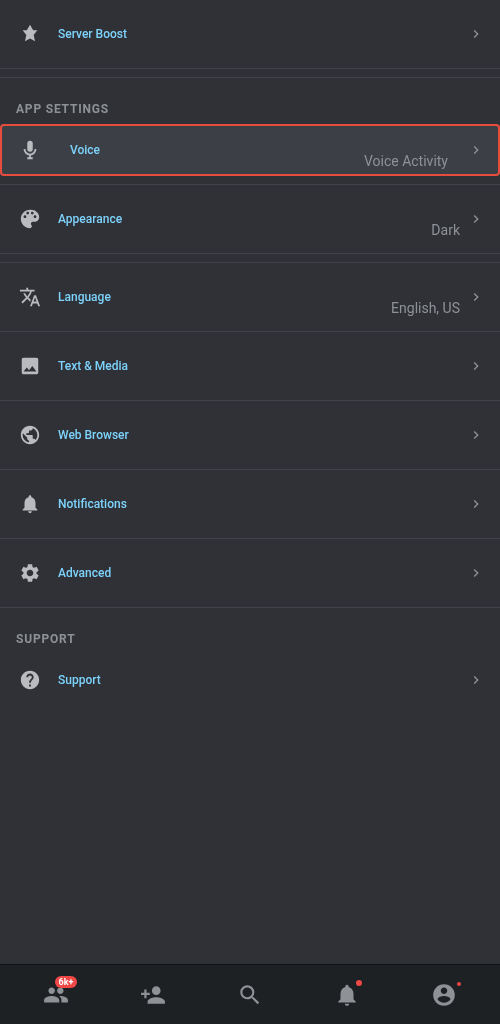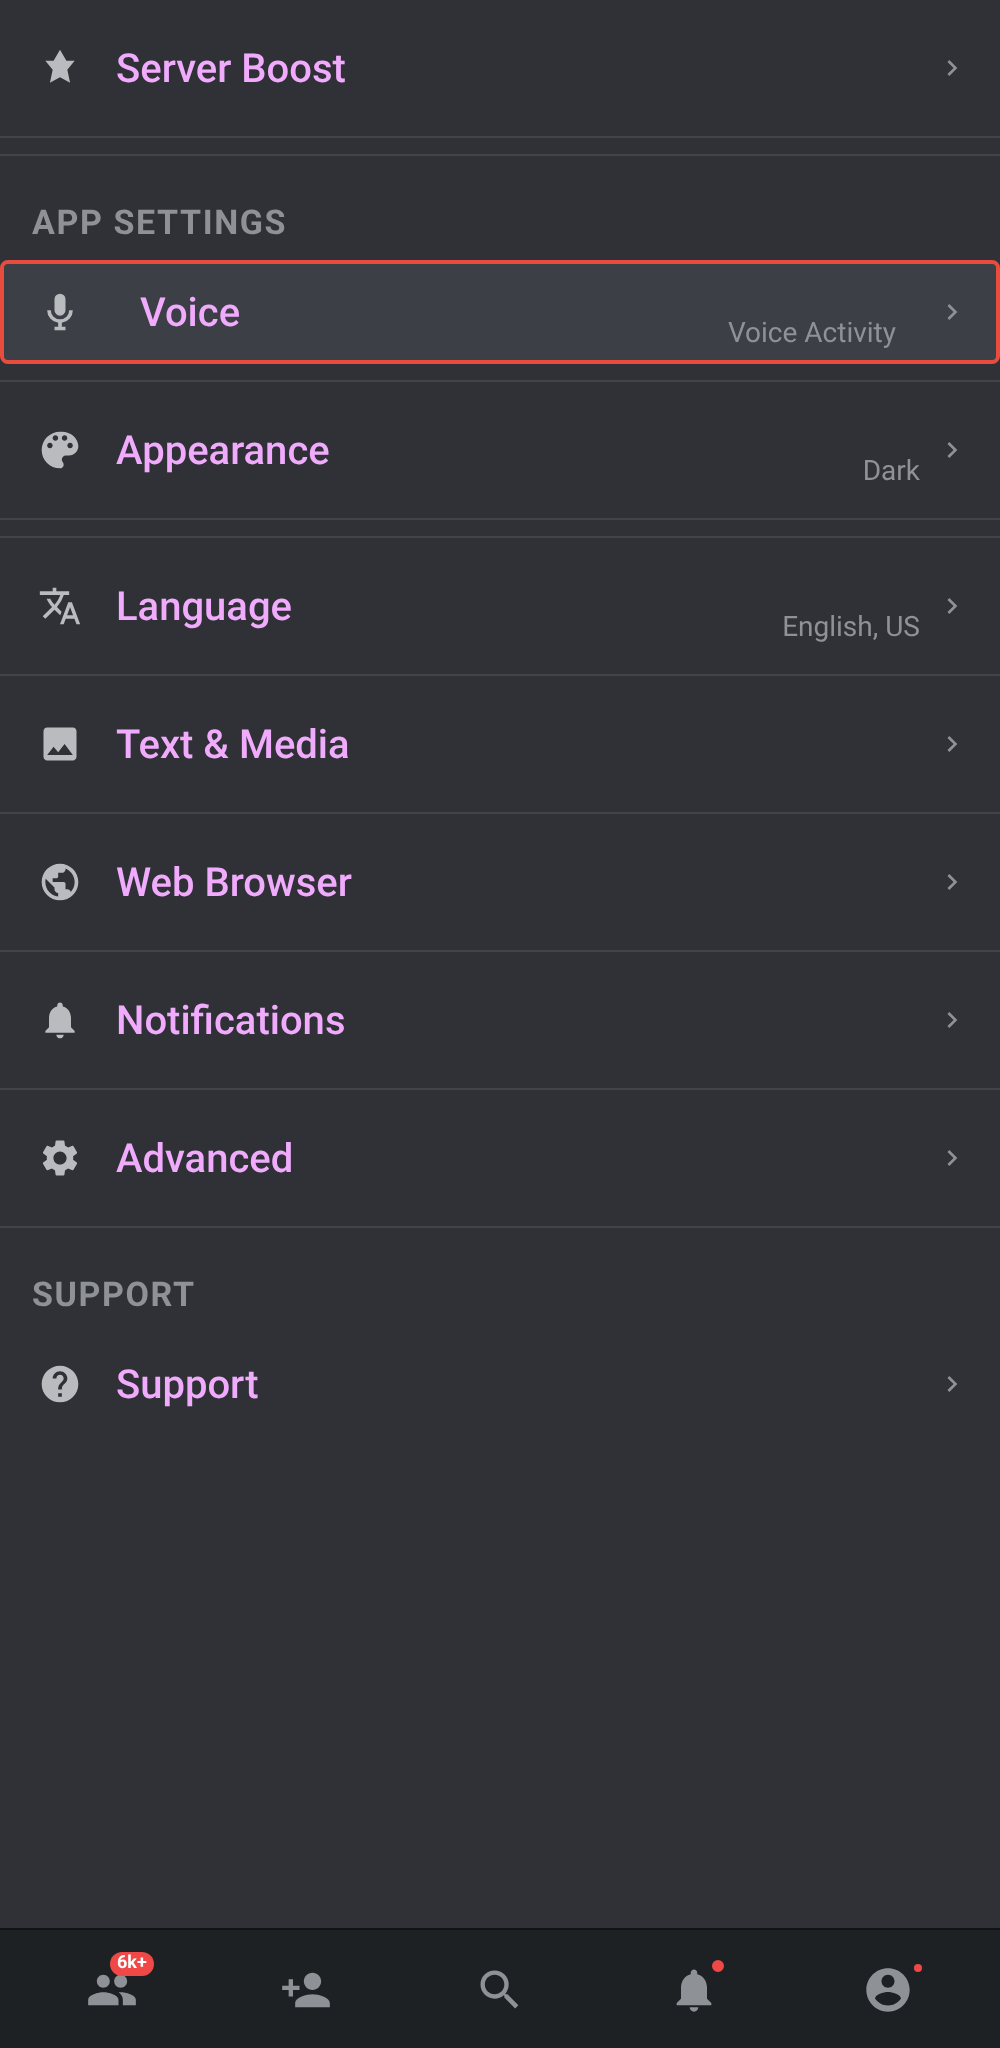--- a/index.html
+++ b/index.html
@@ -18,21 +18,21 @@
       flex-direction: column;
     }
 
     .settings-list {
       flex: 1;
       padding-top: 8px;
     }
 
     .section-header {
       padding: 16px 16px 8px 16px;
-      font-size: 17px;
+      font-size: 12px;
       font-weight: 700;
       color: #8e9297;
       letter-spacing: 0.8px;
       text-transform: uppercase;
     }
 
     .menu-item {
       display: flex;
       align-items: center;
       padding: 0 16px;
@@ -62,23 +62,23 @@
     }
 
     .menu-item-icon svg {
       width: 22px;
       height: 22px;
       fill: #b9bbbe;
     }
 
     .menu-item-label {
       flex: 1;
-      font-size: 20px;
+      font-size: 12px;
       font-weight: 500;
-      color: #f0abfc;
+      color: #7dd3fc;
     }
 
     .menu-item-value {
       font-size: 14px;
       color: #8e9297;
       margin-right: 8px;
       margin-top: 21px;
     }
 
     .chevron {

